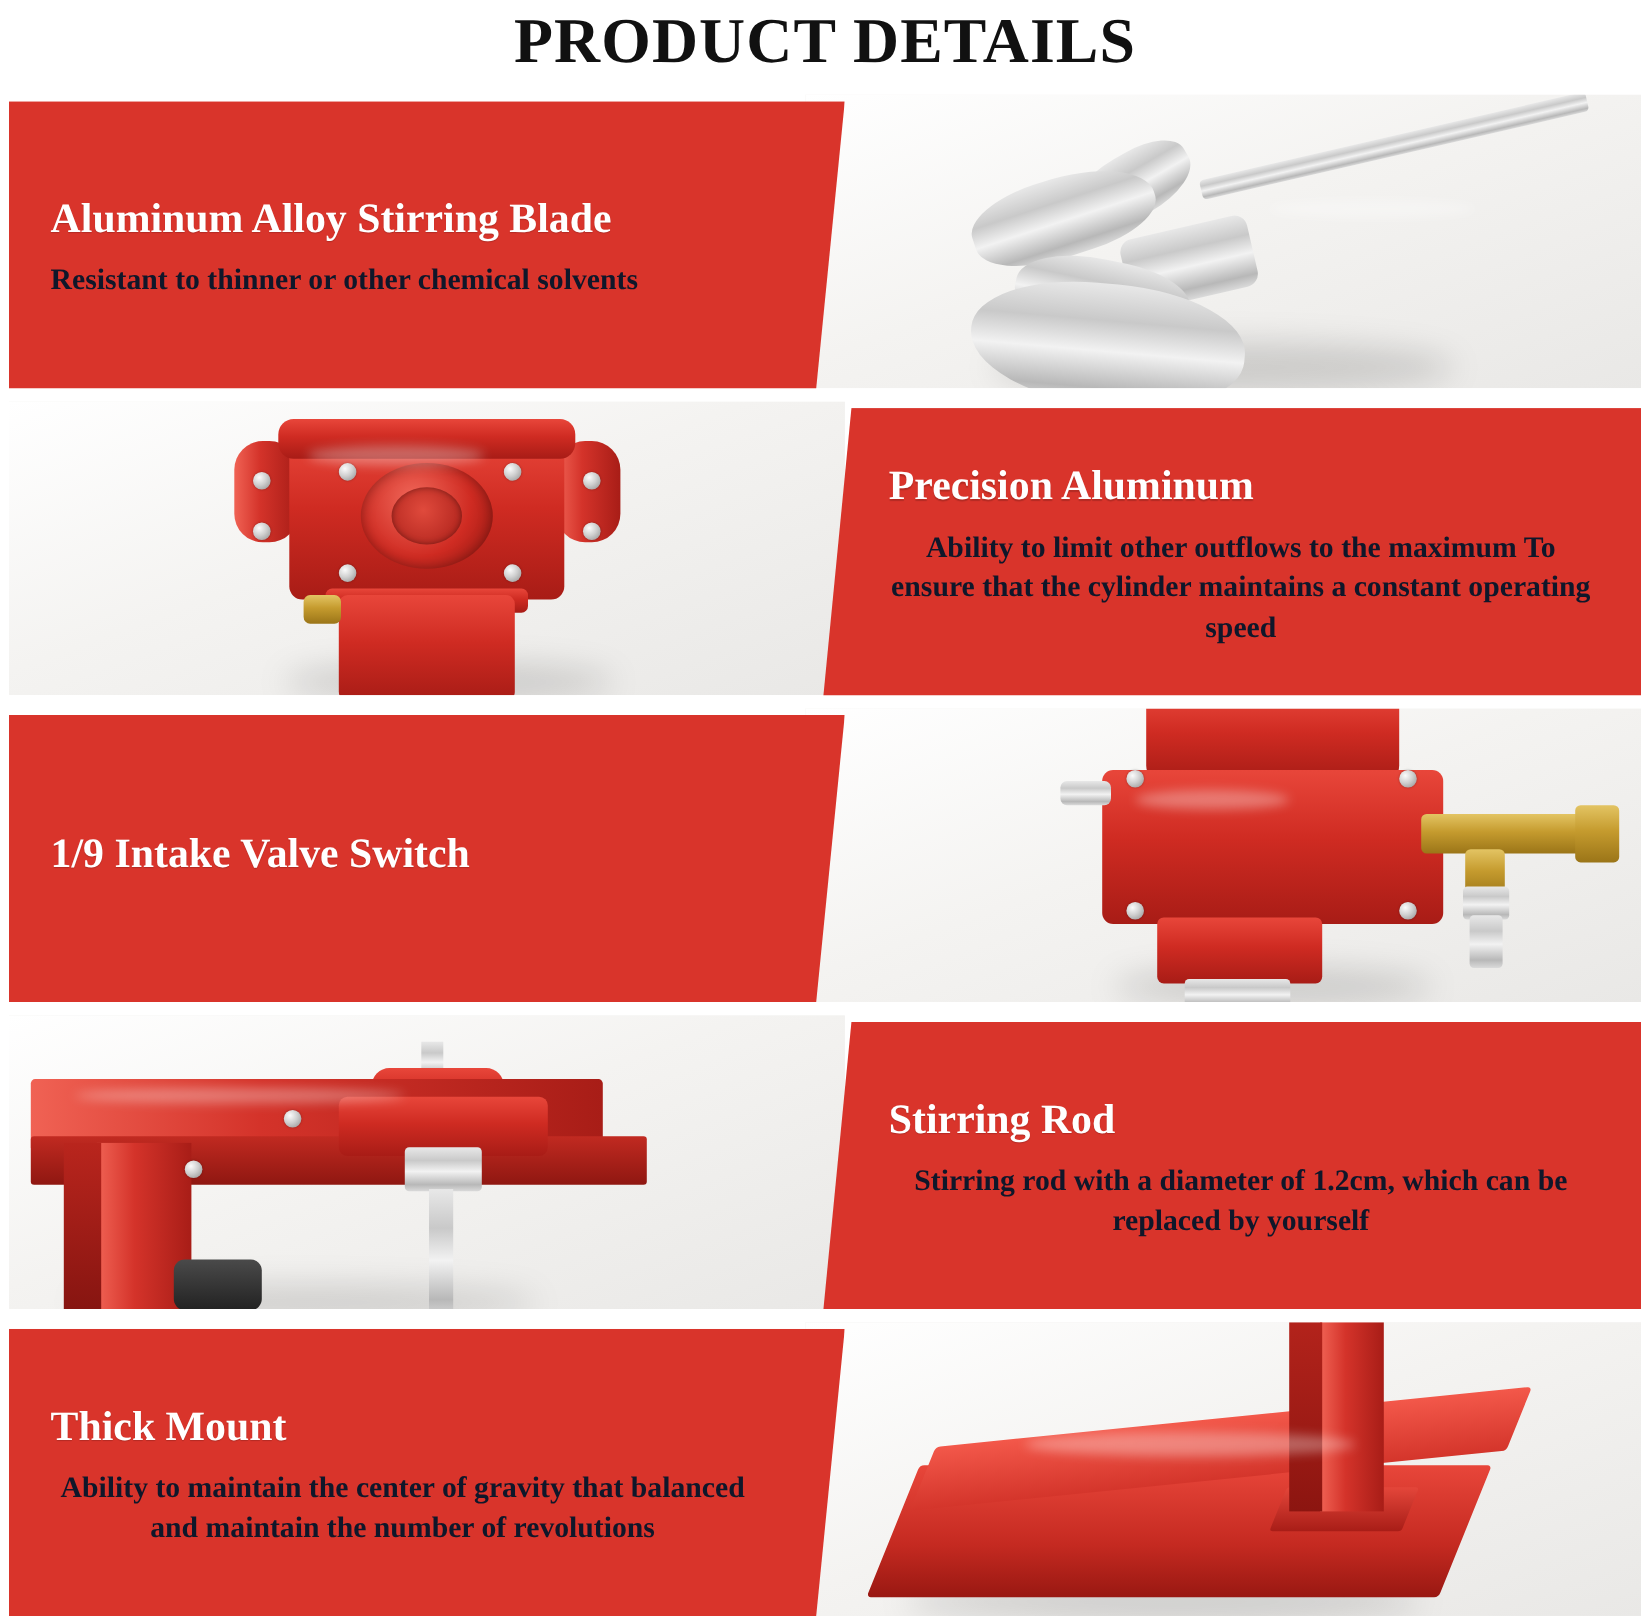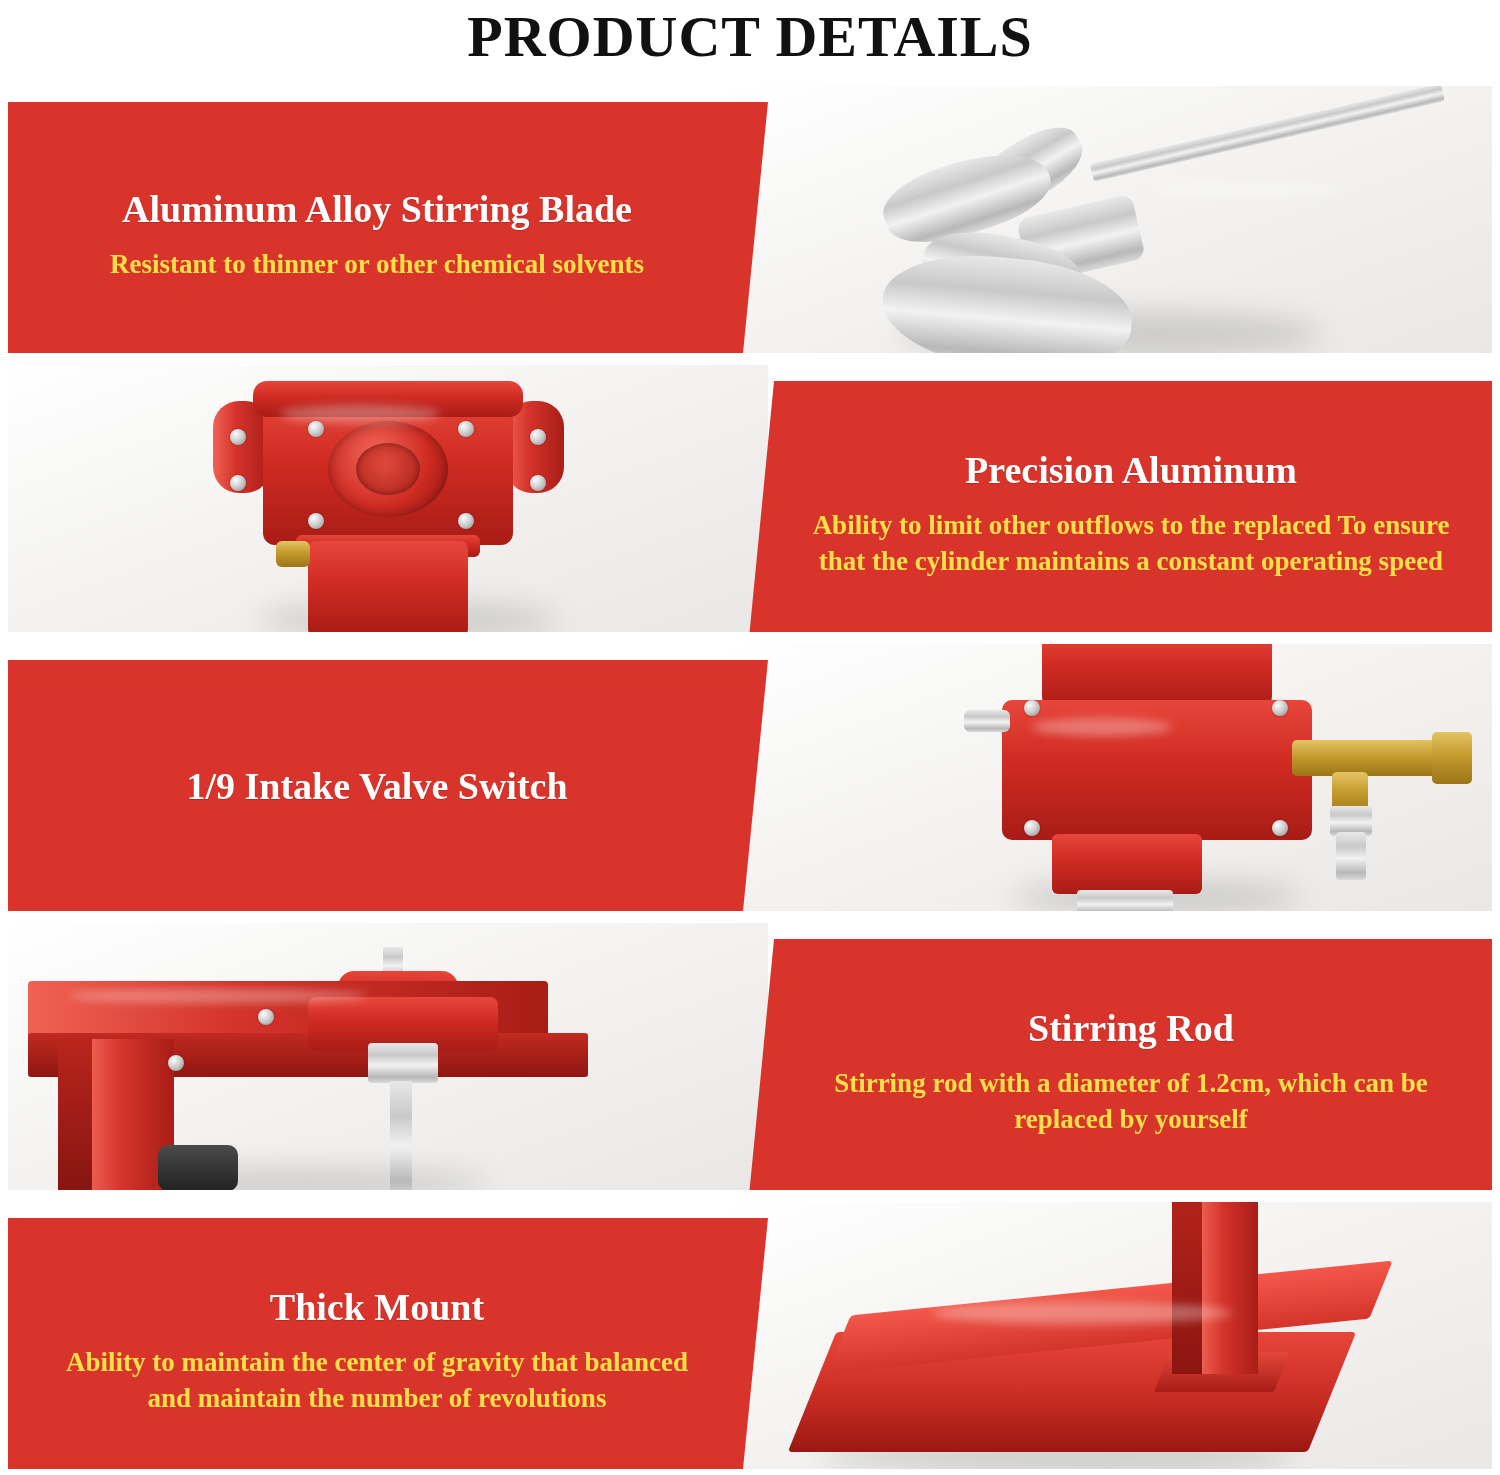--- a/index.html
+++ b/index.html
@@ -49,26 +49,26 @@
     width: 100%;
     height: 267px;
     margin-bottom: 12px;
     overflow: hidden;
   }
   .row:last-child { margin-bottom: 12px; }
 
   
   .panel {
     position: absolute;
-    top: 16px;
+    top: 6px;
     height: 100%;
     background: #d9342b;
     display: flex;
     flex-direction: column;
-    align-items: center;
+    align-items: flex-start;
     justify-content: center;
     box-sizing: border-box;
     padding: 6px 38px;
   }
   .panel.left {
     left: 0;
     width: 760px;
     clip-path: polygon(0 0, 100% 0, 96.5% 100%, 0 100%);
   }
   .panel.right {
@@ -83,21 +83,21 @@
     color: #ffffff;
     text-align: center;
     line-height: 1.15;
     margin-bottom: 14px;
     text-shadow: 0 1px 1px rgba(0,0,0,0.18);
   }
   .panel .pdesc {
     font-family: "Liberation Serif", serif;
     font-weight: bold;
     font-size: 27px;
-    color: #fde047;
+    color: #0f172a;
     text-align: center;
     line-height: 1.35;
     max-width: 640px;
   }
   .panel.left .ptitle, .panel.left .pdesc { margin-right: 22px; }
   .panel.right .ptitle, .panel.right .pdesc { margin-left: 22px; }
 
   
   .photo {
     position: absolute;
@@ -296,21 +296,21 @@
         <div class="bolt" style="top:110px;left:522px;"></div>
         <div class="bolt" style="top:56px;left:300px;"></div>
         <div class="bolt" style="top:56px;left:450px;"></div>
         <div class="bolt" style="top:148px;left:300px;"></div>
         <div class="bolt" style="top:148px;left:450px;"></div>
         <div class="shape brass rounded" style="top:176px;left:268px;width:34px;height:26px;"></div>
         <div class="hi-light" style="top:40px;left:272px;width:160px;height:18px;"></div>
       </div>
       <div class="panel right">
         <div class="ptitle">Precision Aluminum</div>
-        <div class="pdesc">Ability to limit other outflows to the replaced To ensure that the cylinder maintains a constant operating speed</div>
+        <div class="pdesc">Ability to limit other outflows to the maximum To ensure that the cylinder maintains a constant operating speed</div>
       </div>
     </div>
 
     <div class="row">
       <div class="photo right">
         <div class="bg-grad"></div>
         <div class="shadow-soft" style="top:236px;left:280px;width:290px;height:34px;"></div>
         <div class="shape red-part v-head"></div>
         <div class="shape red-part v-body"></div>
         <div class="shape red-part v-neck"></div>

